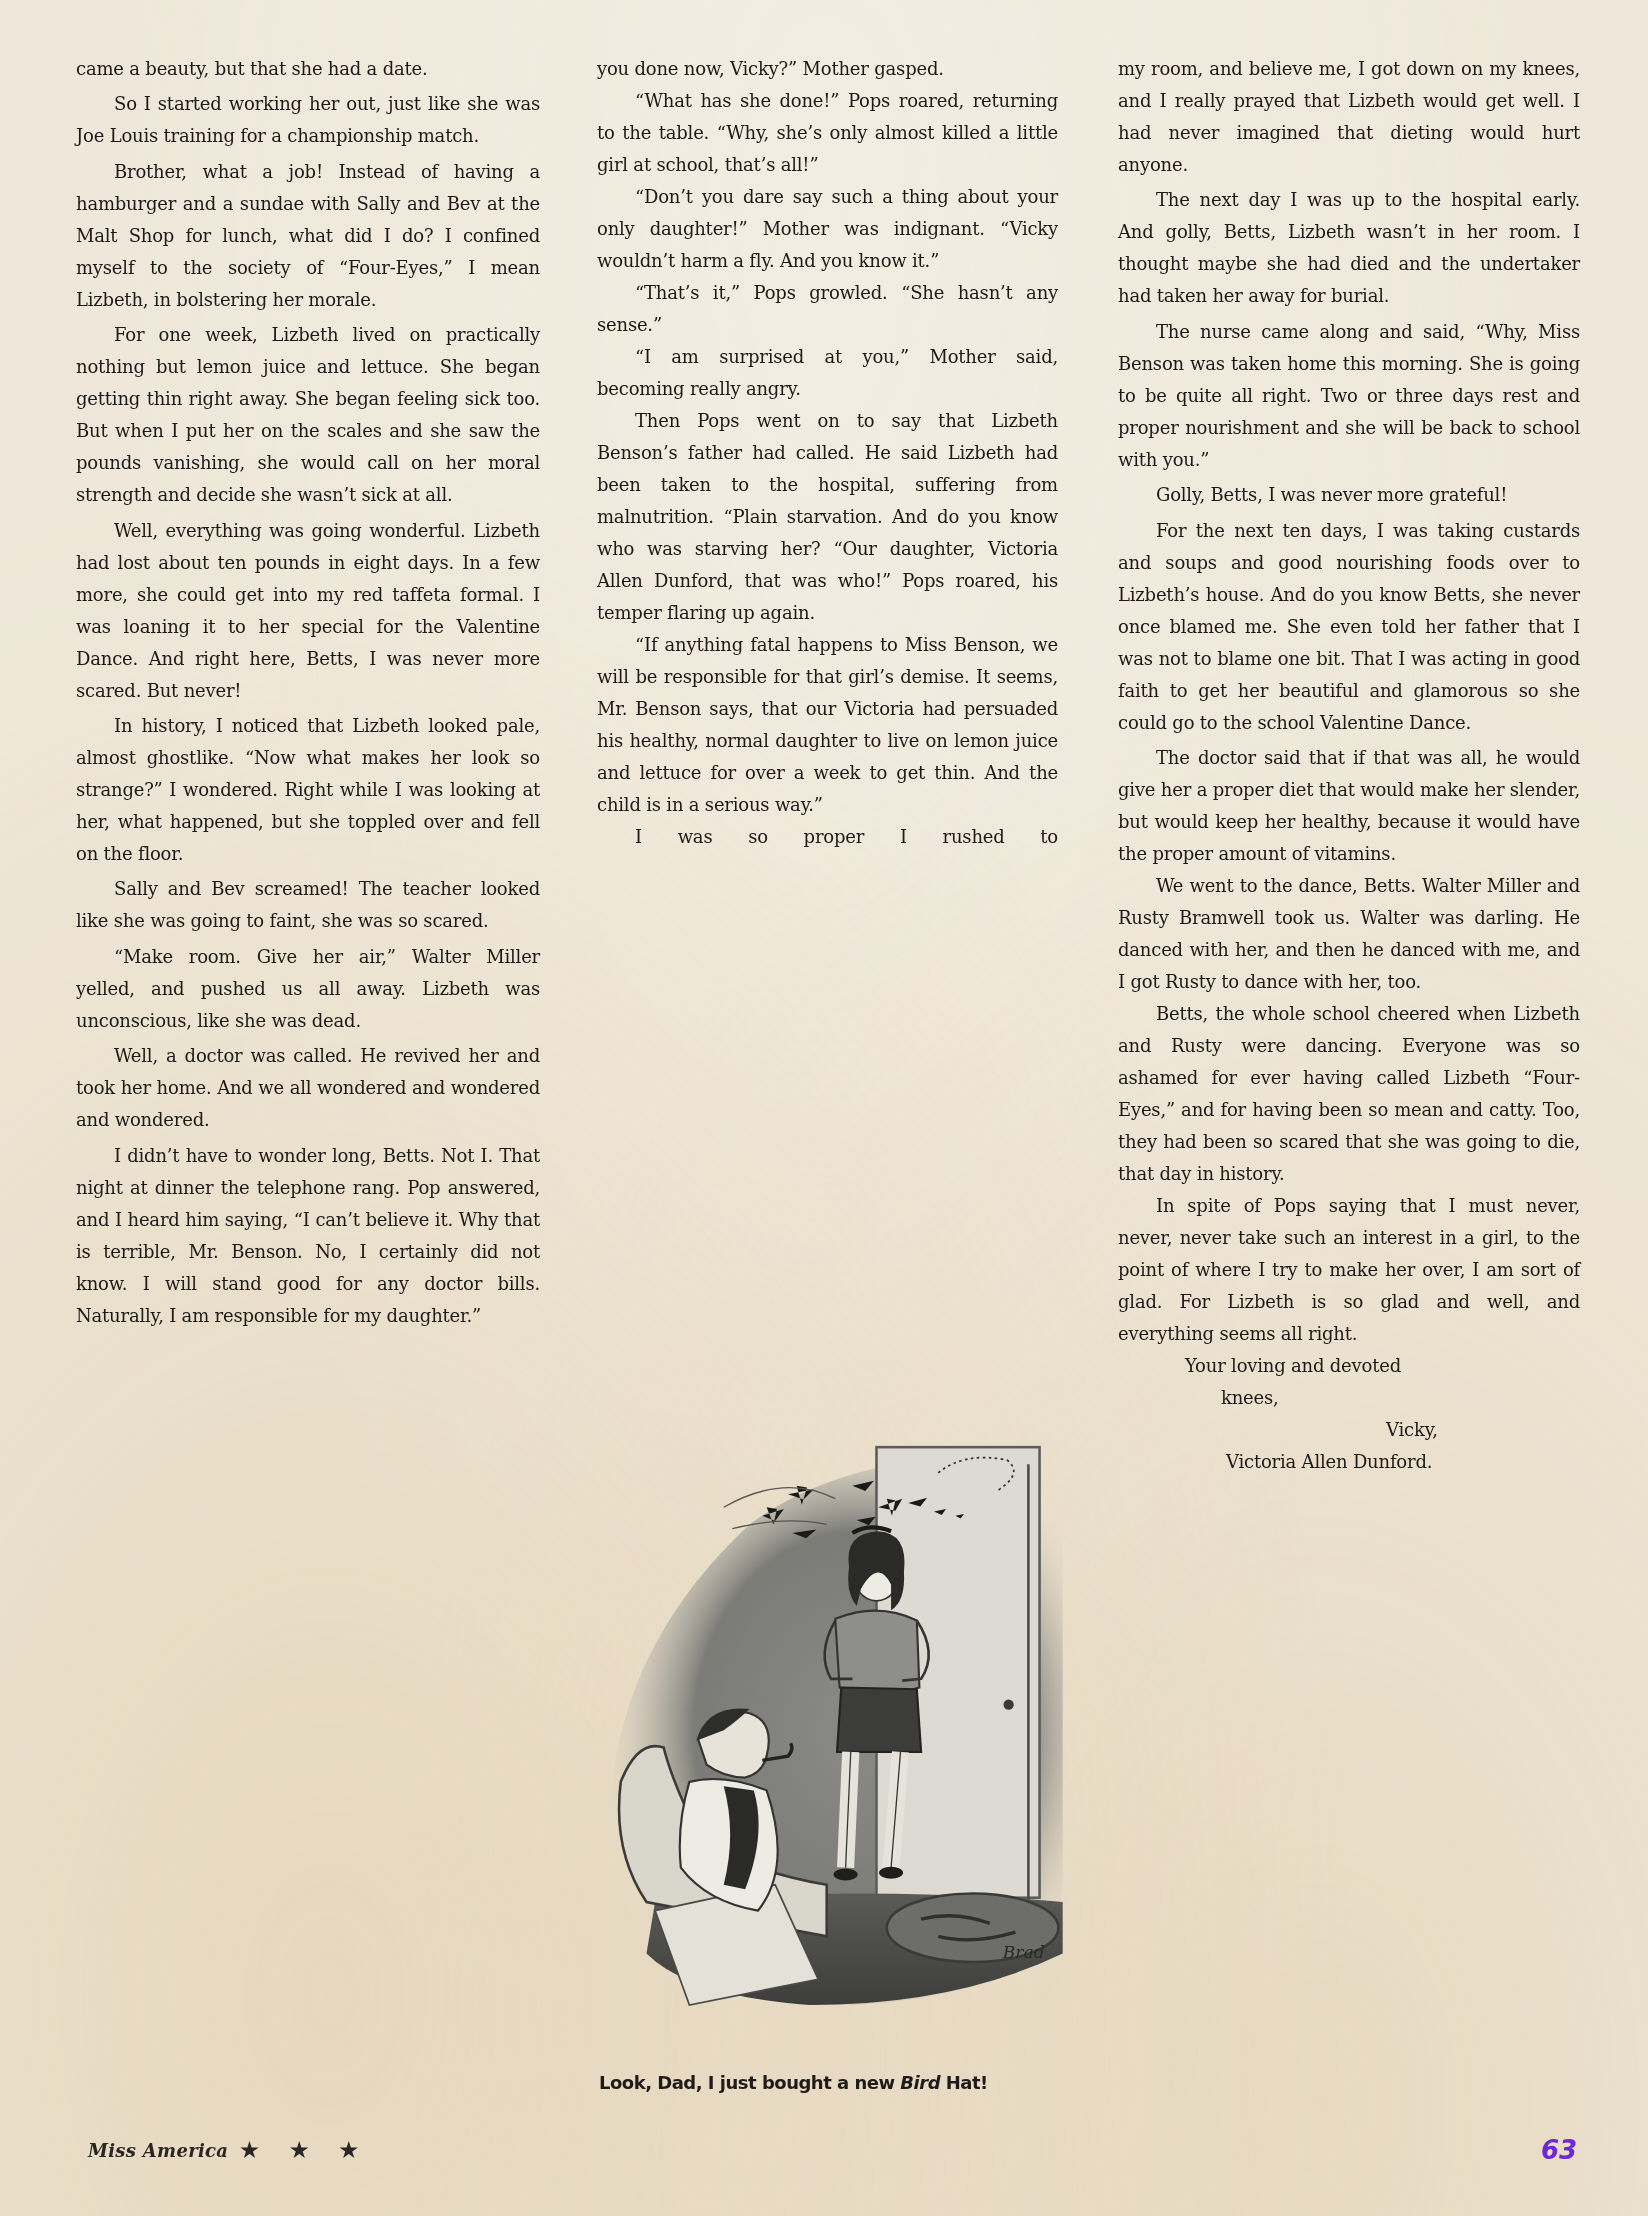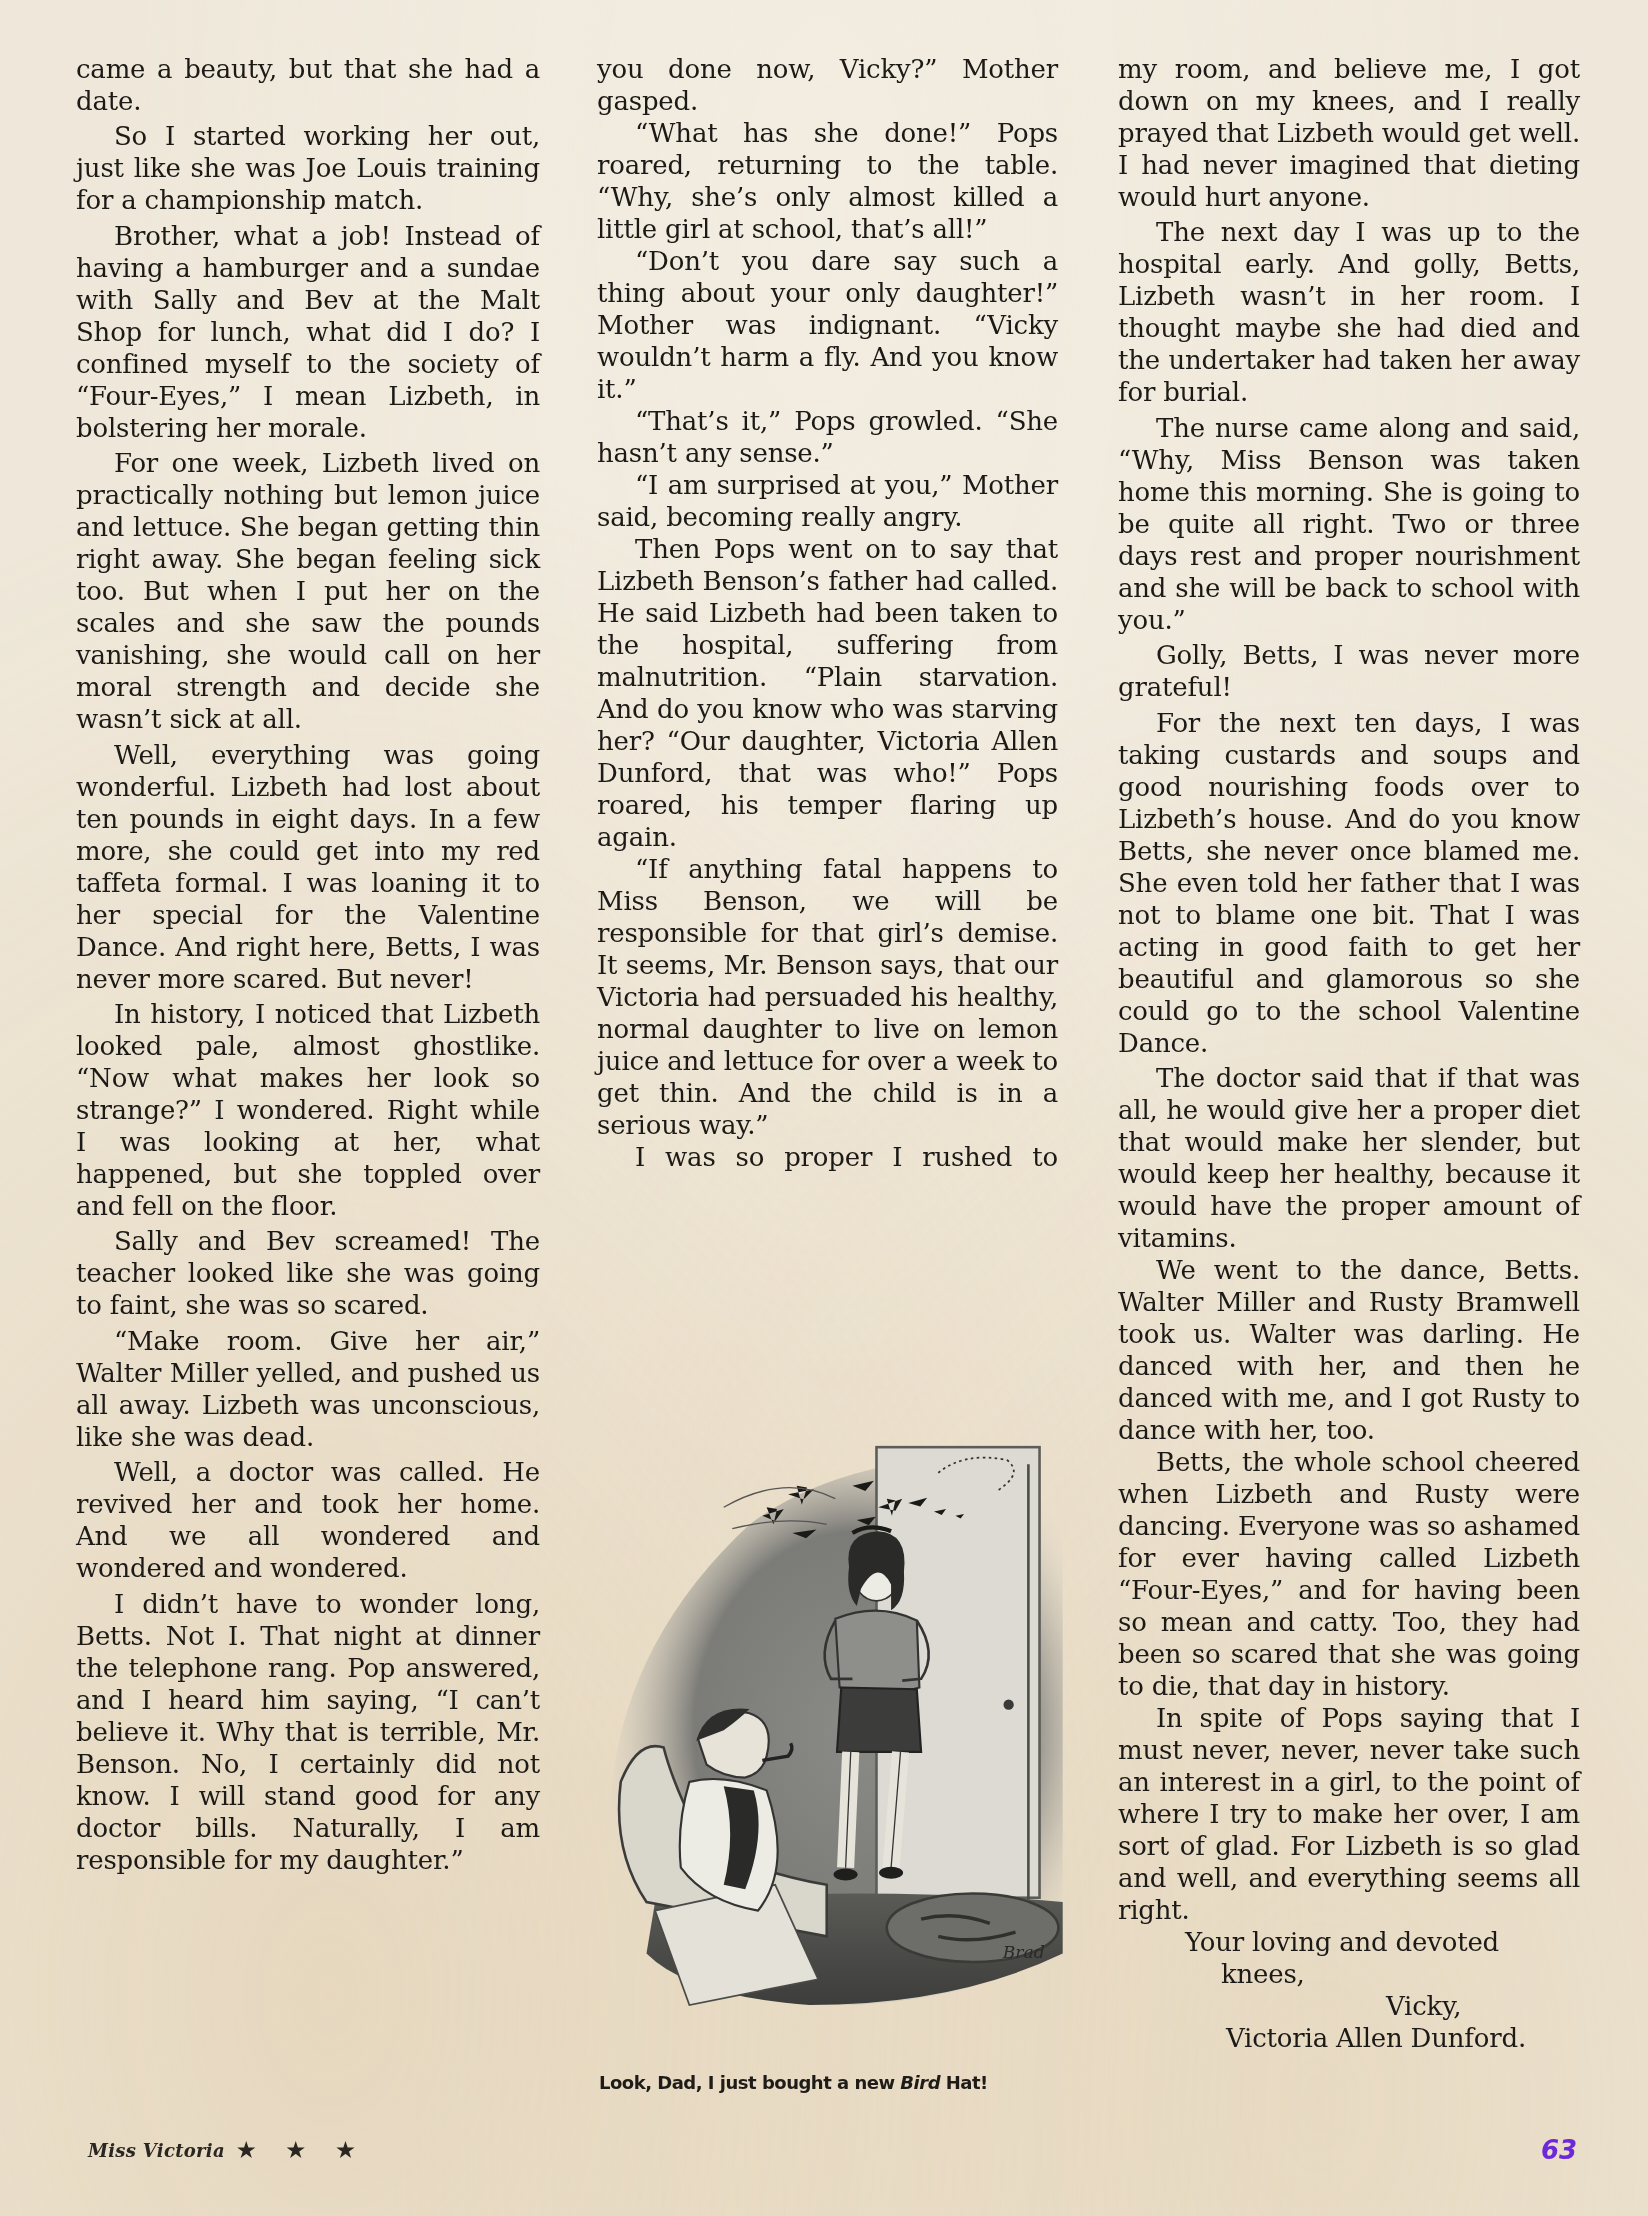--- a/index.html
+++ b/index.html
@@ -8,21 +8,21 @@
     background: #efe8da;
     background-image:
       radial-gradient(ellipse at 20% 90%, rgba(214,186,140,0.35), transparent 55%),
       radial-gradient(ellipse at 80% 95%, rgba(214,186,140,0.30), transparent 50%),
       radial-gradient(ellipse at 50% 10%, rgba(245,240,230,0.6), transparent 60%);
     font-family: "DejaVu Serif", "Liberation Serif", serif;
     color: #1c1a17;
   }
   .col {
     position: absolute; top: 53px; width: 464px;
-    font-size: 26px; line-height: 32px;
+    font-size: 18px; line-height: 32px;
     text-align: justify; hyphens: none;
     letter-spacing: -0.2px;
   }
   #col-left { left: 76px; }
   #col-mid { left: 597px; width: 461px; }
   #col-right { left: 1118px; width: 462px; }
   .col p { margin: 0 0 3.4px 0; text-indent: 38px; }
   .col p.no-indent { text-indent: 0; }
   .col p.tight { margin-bottom: 0; }
   .signoff { text-align: left; text-indent: 0 !important; }
@@ -158,17 +158,17 @@
   <p class="tight">In spite of Pops saying that I must never, never, never take such an interest in a girl, to the point of where I try to make her over, I am sort of glad. For Lizbeth is so glad and well, and everything seems all right.</p>
   <div class="signoff">
     <span class="l1">Your loving and devoted</span>
     <span class="l2">knees,</span>
     <span class="l3">Vicky,</span>
     <span class="l4">Victoria Allen Dunford.</span>
   </div>
 </div>
 
 <div id="footer-left">
-  <span>Miss Victoria</span><span class="stars">★ ★ ★</span>
+  <span>Miss America</span><span class="stars">★ ★ ★</span>
 </div>
 
 <div id="page-number">63</div>
 
 
 </body></html>

